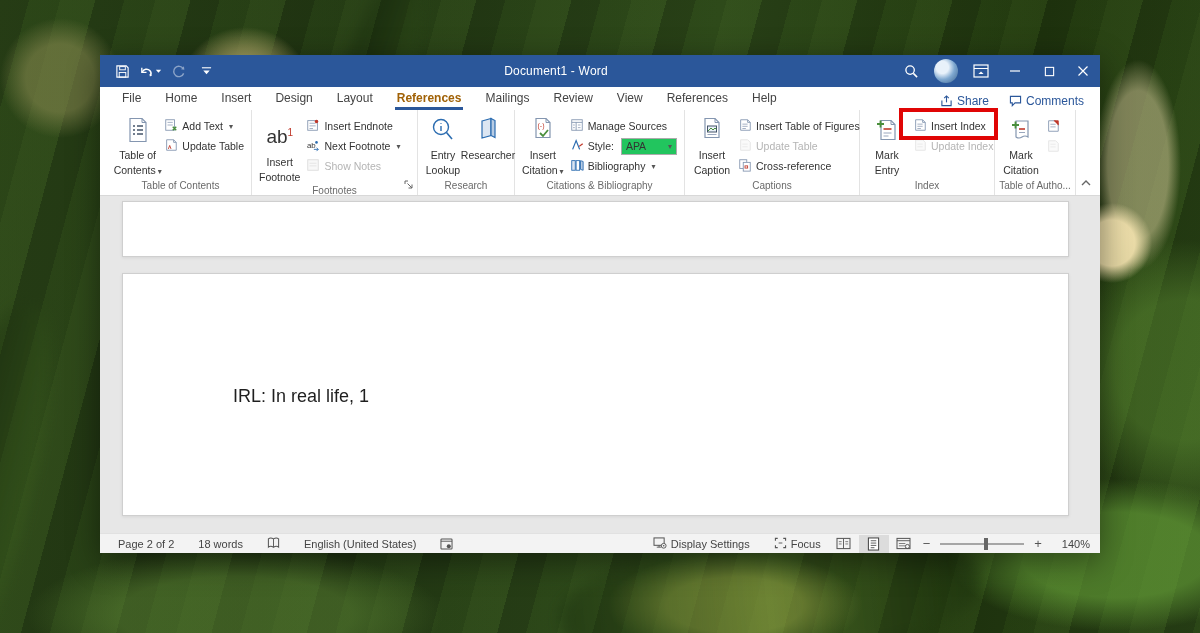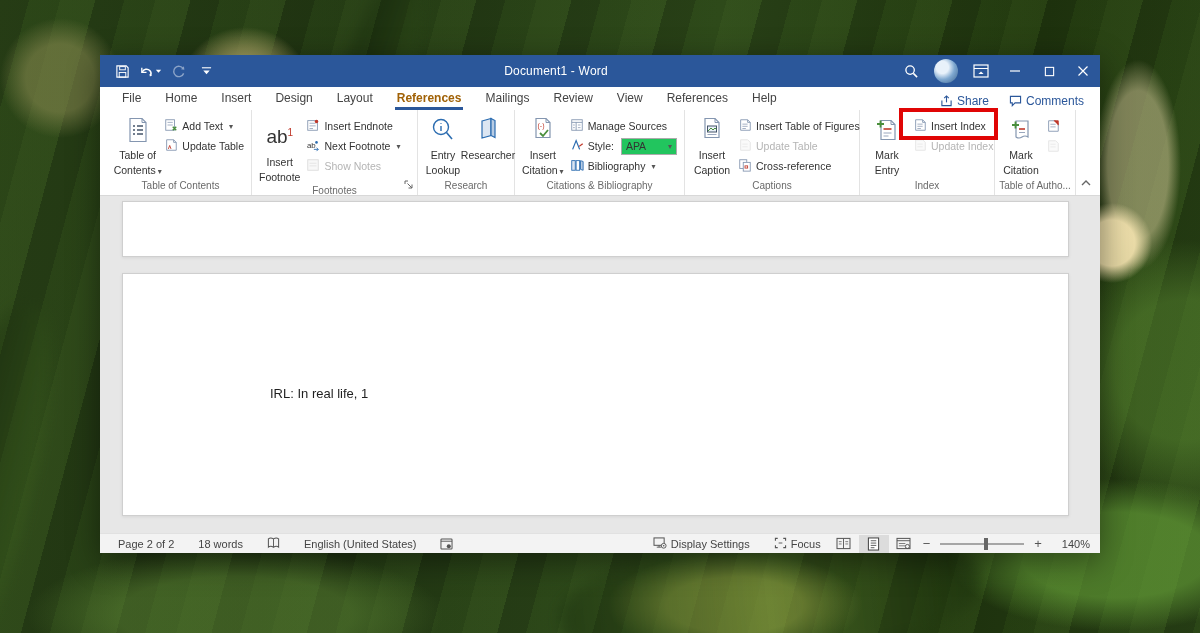--- a/index.html
+++ b/index.html
@@ -75,21 +75,21 @@
   .collapse { position:absolute; right:8px; bottom:4px; }
 
   
   .red-box { position:absolute; left:799px; top:53px; width:99px; height:32px; border:4px solid #e00505; z-index:50; }
 
   
   .docarea { position:relative; height:337px; background:#e7e7e7; overflow:hidden; }
   .page { position:absolute; left:22px; width:947px; background:#fff; border:1px solid #cfcfcf; box-shadow:0 1px 3px rgba(0,0,0,.08); }
   .page1 { top:5px; height:56px; }
   .page2 { top:77px; height:243px; }
-  .doc-text { position:absolute; left:110px; top:112px; font-size:13px; color:#1f1f1f;margin-left:37px; }
+  .doc-text { position:absolute; left:110px; top:112px; font-size:18px; color:#1f1f1f; }
 
   
   .statusbar { height:20px; background:#f3f3f3; border-top:1px solid #e1e1e1; display:flex; align-items:center;
                font-size:11px; color:#444; padding:0 2px; }
   .sb-item { display:flex; align-items:center; gap:4px; padding:0 8px; height:100%; white-space:nowrap;margin-left:8px; }
   .sb-spacer { flex:1; }
   .viewbtn { width:30px; height:18px; display:flex; align-items:center; justify-content:center; }
   .viewbtn.active { background:#dcdcdc; }
   .zoomtrack { position:relative; width:84px; height:2px; background:#a6a6a6; margin:0 6px; }
   .zoomthumb { position:absolute; left:52%; top:-5px; width:4px; height:12px; background:#666; }

